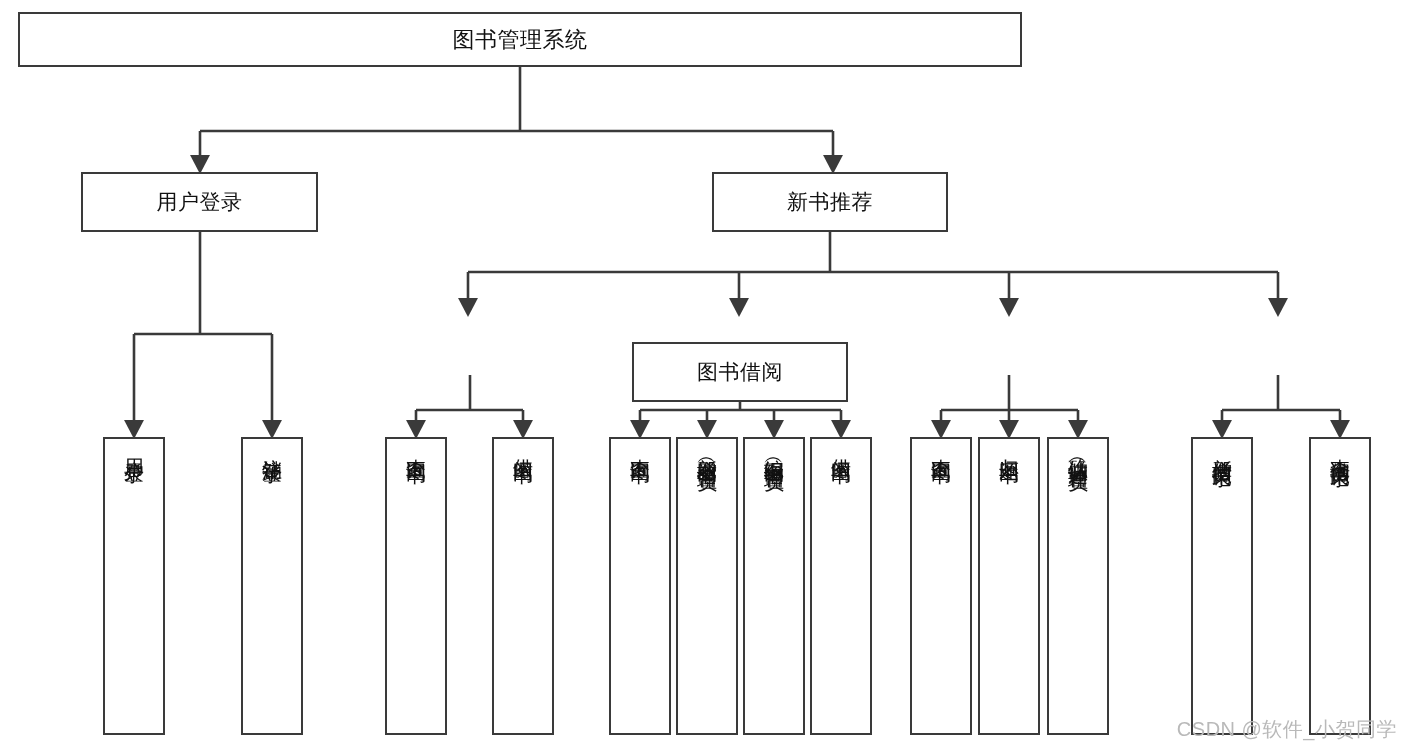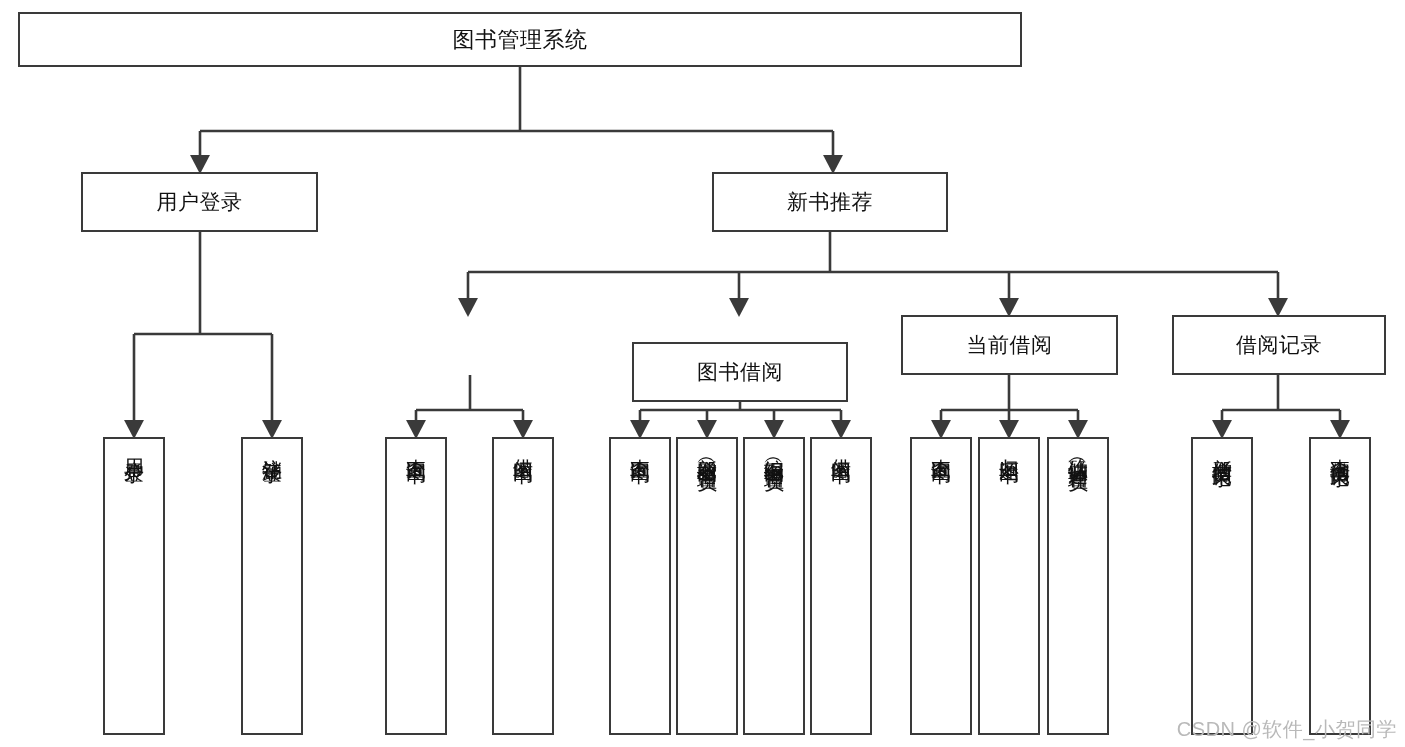--- a/index.html
+++ b/index.html
@@ -143,26 +143,20 @@
   <div class="node h" style="left:81px; top:172px; width:237px; height:60px;">
     <span class="label">用户登录</span>
   </div>
   <div class="node h" style="left:712px; top:172px; width:236px; height:60px;">
     <span class="label">新书推荐</span>
   </div>
 
   <div class="node h" style="left:632px; top:315px; width:216px; height:60px;margin-top:27px;">
     <span class="label">图书借阅</span>
   </div>
-  <div class="node h" style="left:901px; top:315px; width:217px; height:60px;">
-    <span class="label">当前借阅</span>
-  </div>
-  <div class="node h" style="left:1172px; top:315px; width:214px; height:60px;">
-    <span class="label">借阅记录</span>
-  </div>
 
   <div class="node v" style="left:103px; top:437px; width:62px; height:298px;">
     <span class="label">用户登录</span>
   </div>
   <div class="node v" style="left:241px; top:437px; width:62px; height:298px;">
     <span class="label">注销登录</span>
   </div>
 
   <div class="node v" style="left:385px; top:437px; width:62px; height:298px;">
     <span class="label">查询图书</span>

